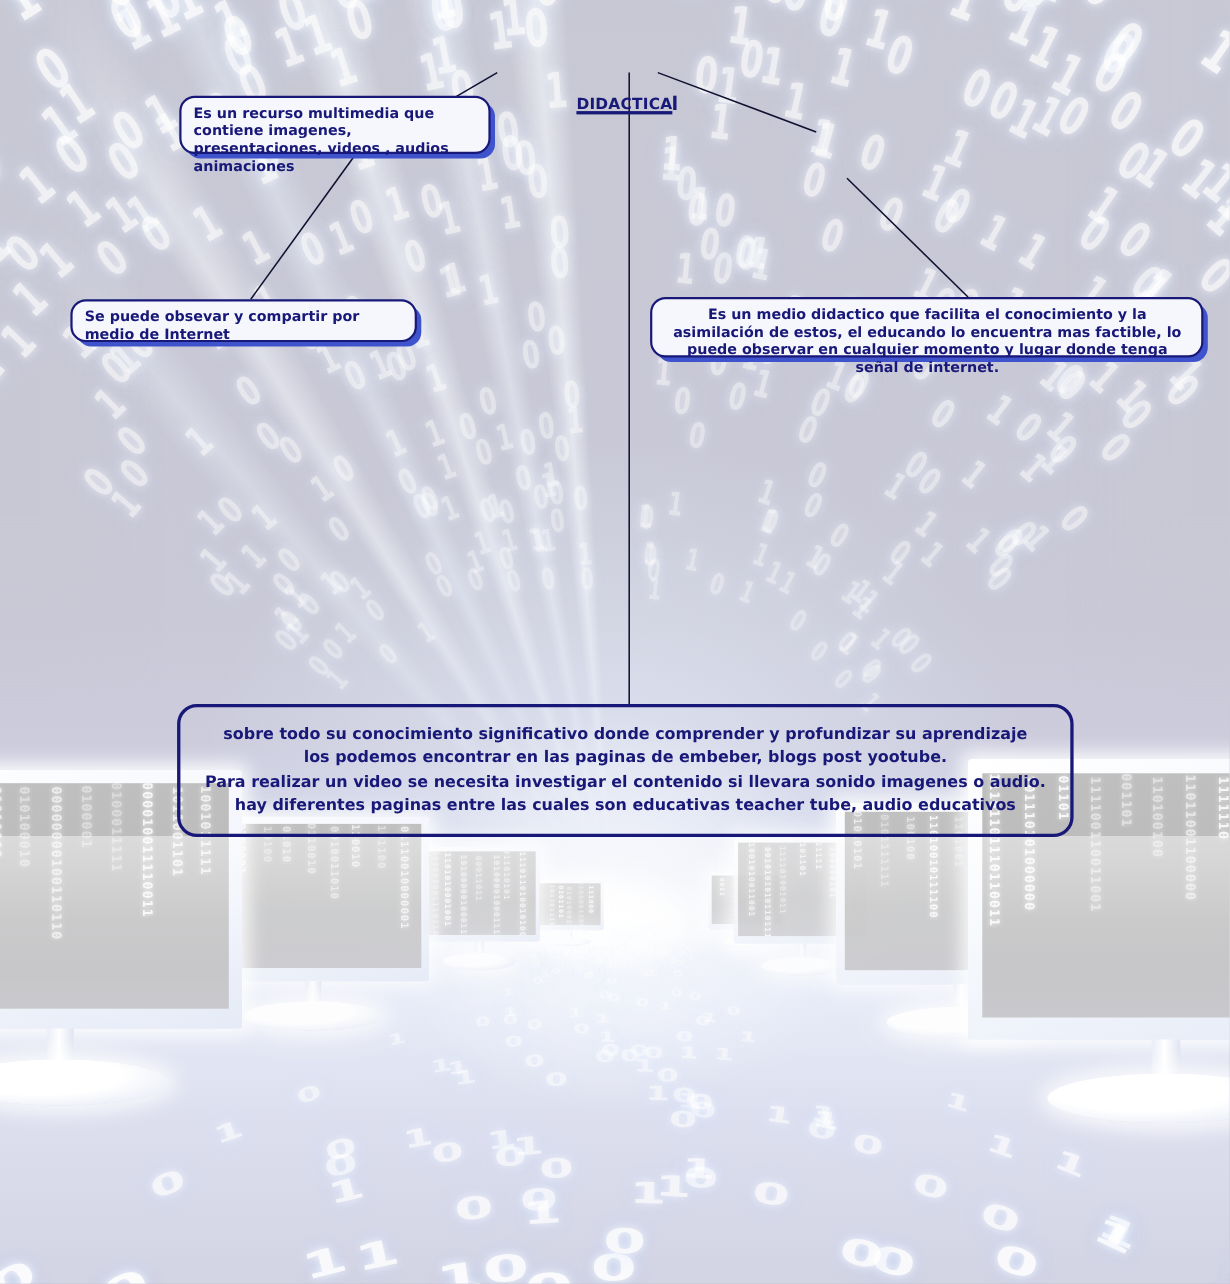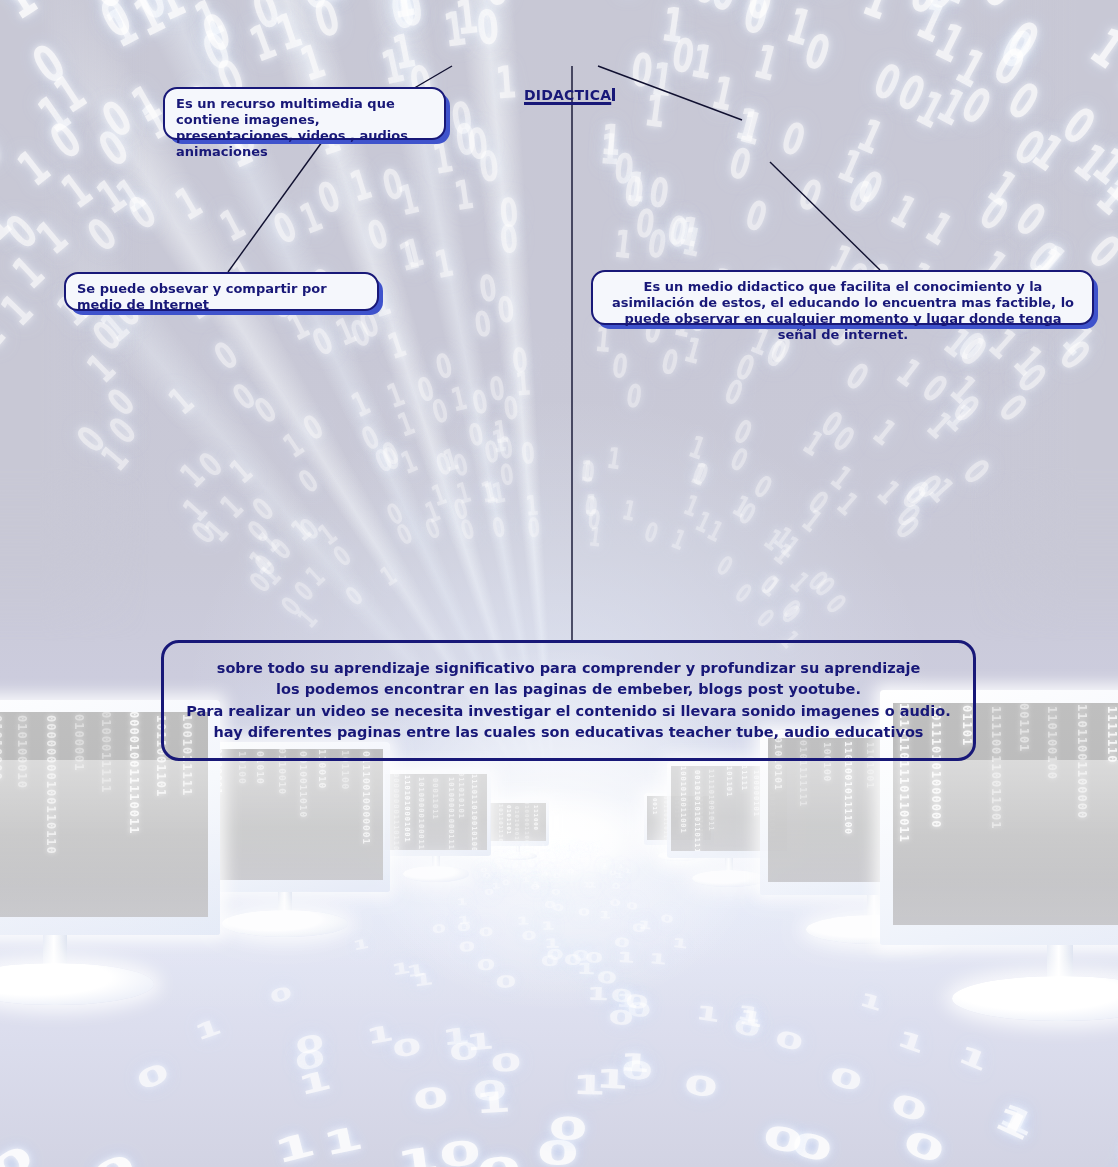--- a/index.html
+++ b/index.html
@@ -871,19 +871,19 @@
 
   <div class="node" id="node-internet">
     <span>Se puede obsevar y compartir por medio de Internet</span>
   </div>
 
   <div class="node" id="node-didactico">
     <span>Es un medio didactico que facilita el conocimiento y la asimilación de estos,  el educando lo encuentra mas factible, lo puede observar en cualquier momento y lugar donde tenga señal de internet.</span>
   </div>
 
   <div class="node ghost" id="node-bottom">
-    <span class="bline">sobre todo su aprendizaje significativo para comprender y profundizar su aprendizaje</span>
+    <span class="bline">sobre todo su conocimiento significativo donde comprender y profundizar su aprendizaje</span>
     <span class="bline">los podemos encontrar en las paginas de embeber, blogs post yootube.</span>
     <span class="bline">Para realizar un video se necesita investigar el contenido si llevara sonido imagenes o audio.</span>
     <span class="bline">hay diferentes paginas entre las cuales son educativas teacher tube, audio educativos</span>
   </div>
 
 </div>
 
 </body></html>

